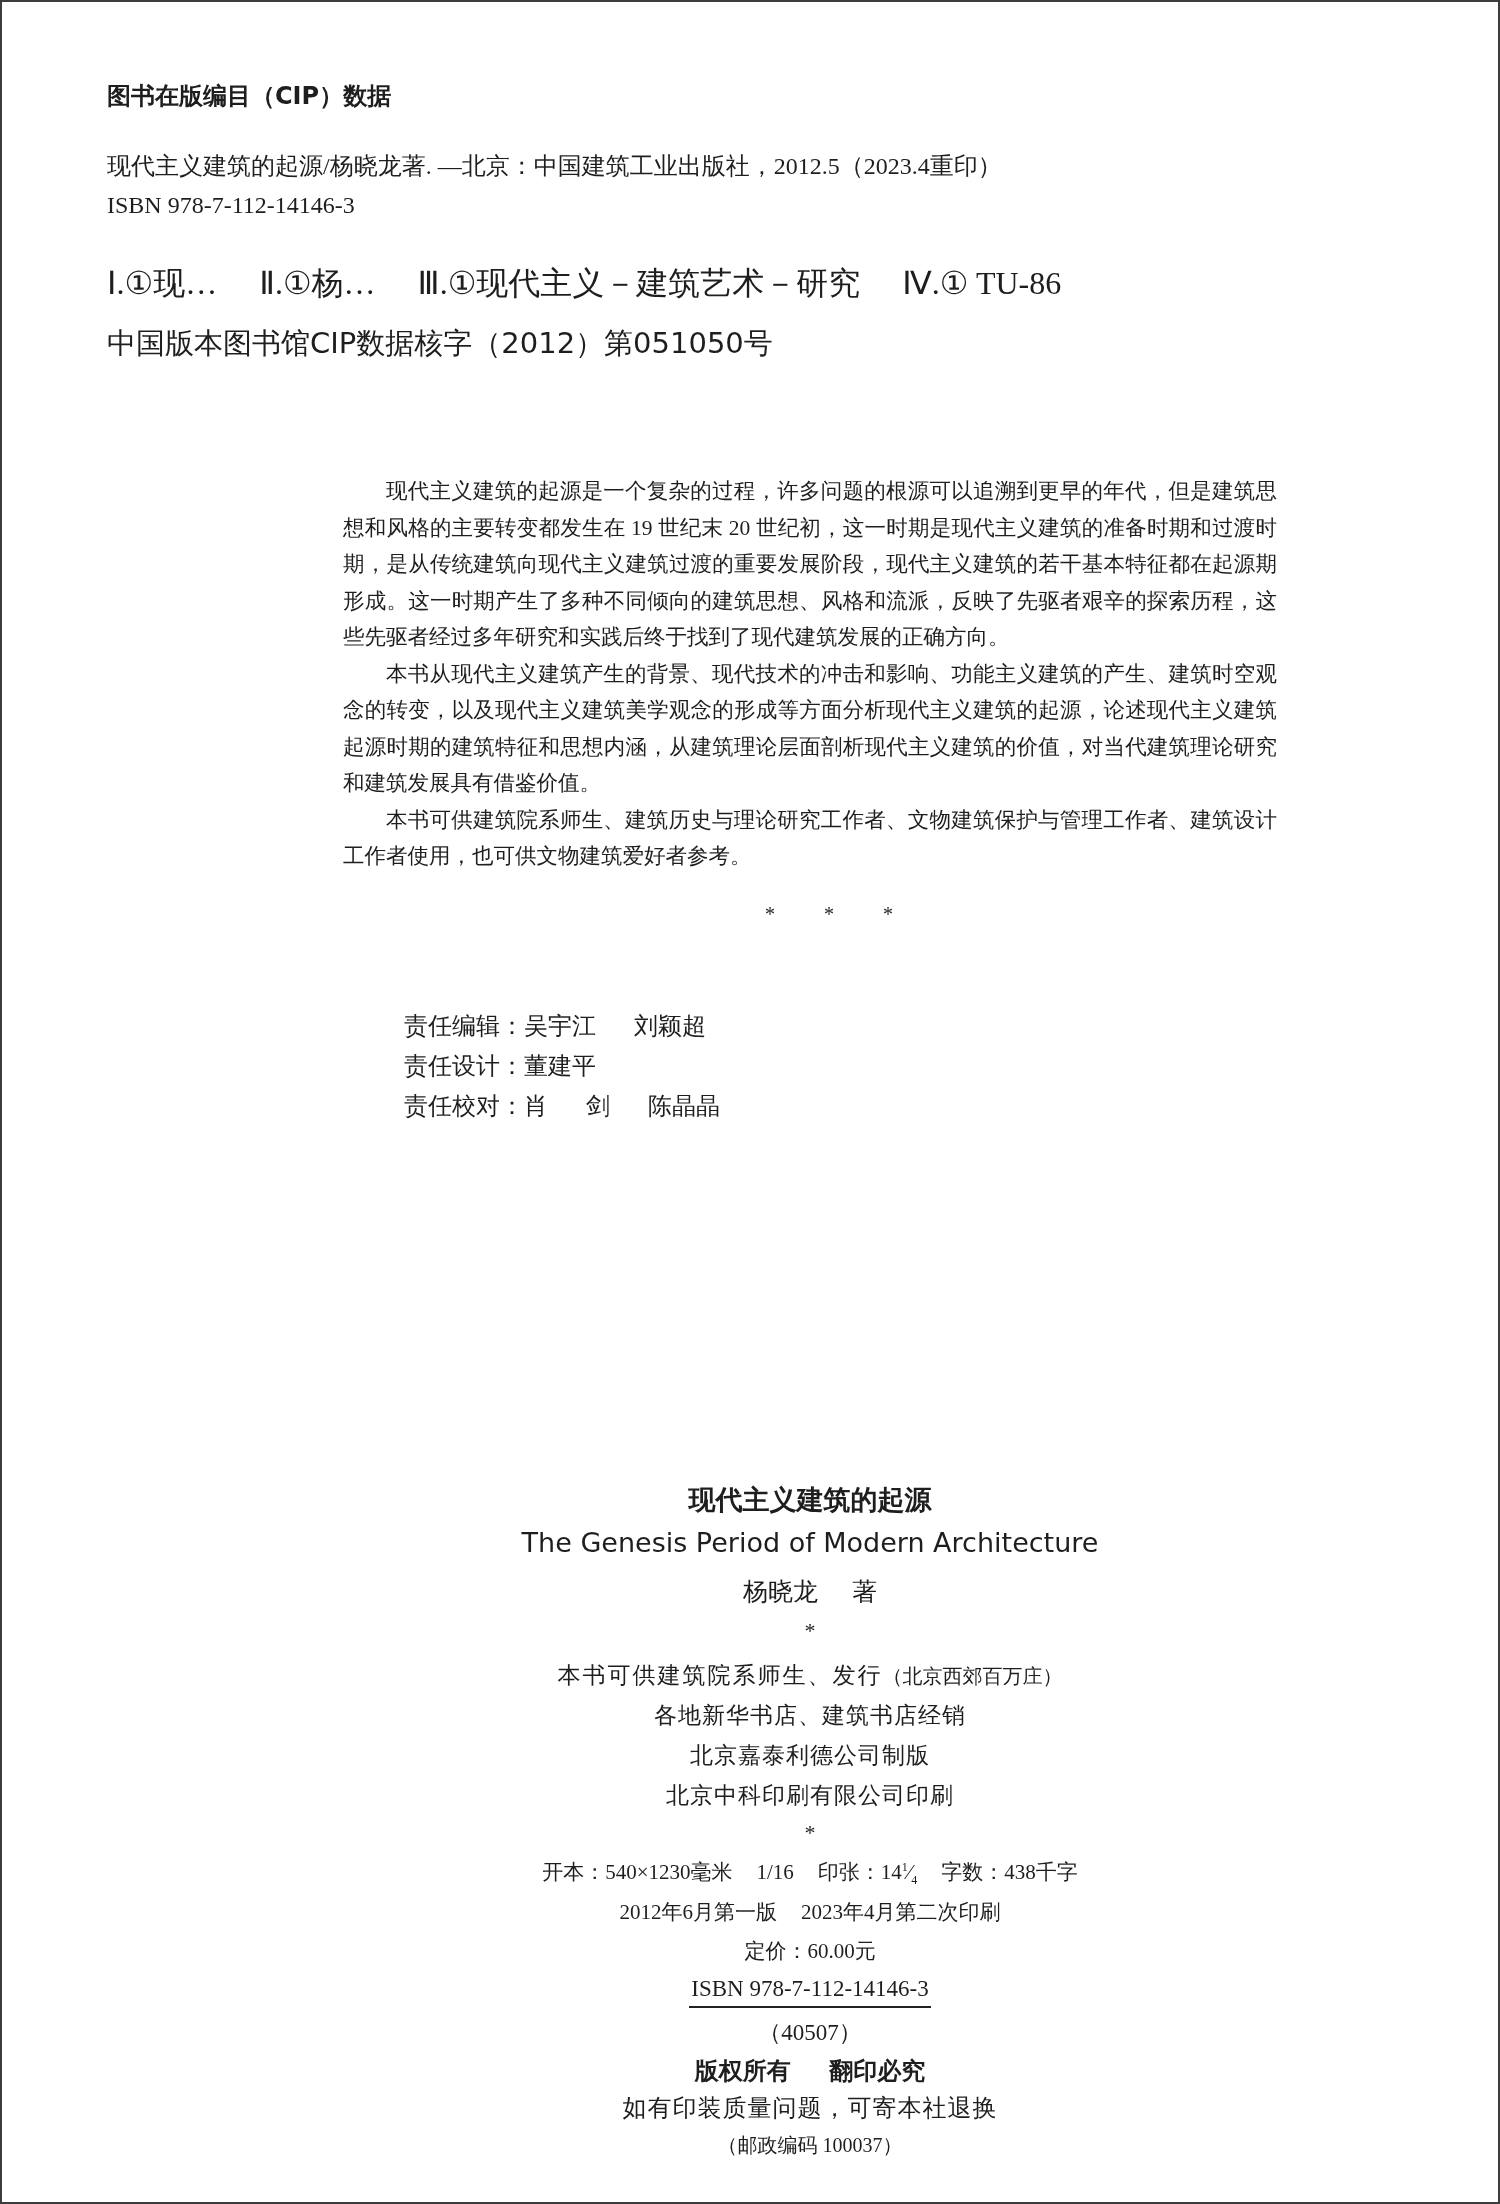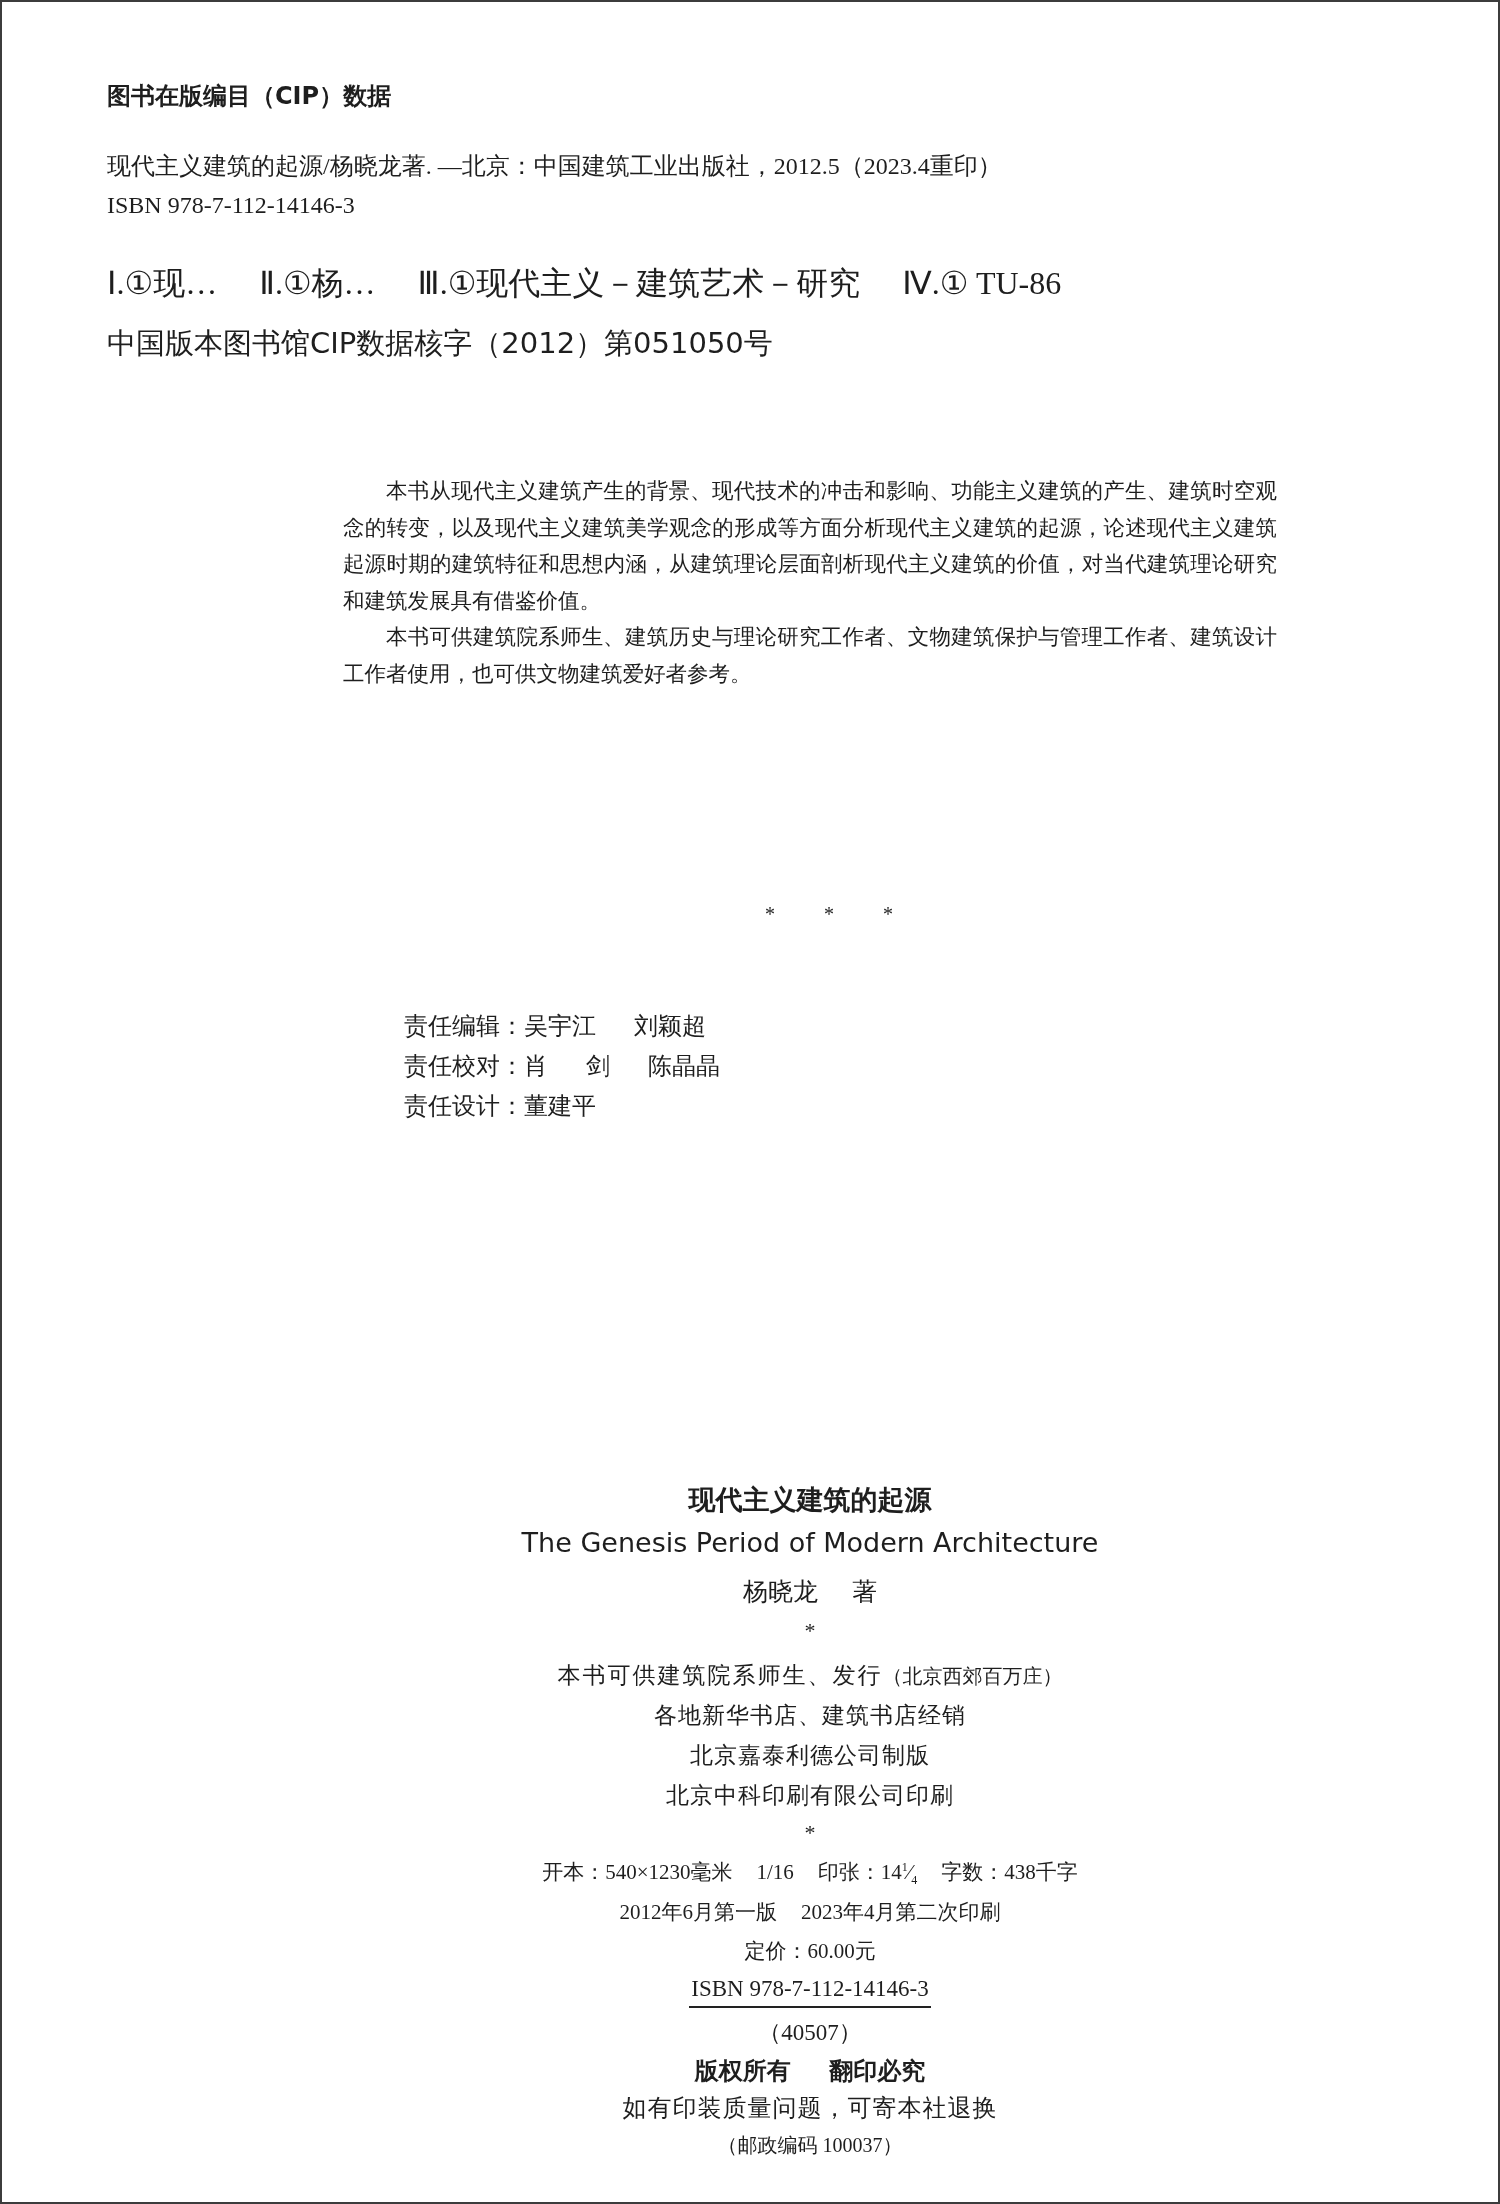--- a/index.html
+++ b/index.html
@@ -75,35 +75,36 @@
 <div class="abs cip-line cip-isbn serif">ISBN 978-7-112-14146-3</div>
 <div class="abs cip-class serif">
   <span>Ⅰ.①现…</span>
   <span>Ⅱ.①杨…</span>
   <span>Ⅲ.①现代主义－建筑艺术－研究</span>
   <span>Ⅳ.① TU-86</span>
 </div>
 <div class="abs cip-number sans">中国版本图书馆CIP数据核字（2012）第051050号</div>
 
 <div class="desc serif">
+  <p>现代主义建筑的起源是一个复杂的过程，许多问题的根源可以追溯到更早的年代，但是建筑思想和风格的主要转变都发生在 19 世纪末 20 世纪初，这一时期是现代主义建筑的准备时期和过渡时期，是从传统建筑向现代主义建筑过渡的重要发展阶段，现代主义建筑的若干基本特征都在起源期形成。这一时期产生了多种不同倾向的建筑思想、风格和流派，反映了先驱者艰辛的探索历程，这些先驱者经过多年研究和实践后终于找到了现代建筑发展的正确方向。</p>
   <p>本书从现代主义建筑产生的背景、现代技术的冲击和影响、功能主义建筑的产生、建筑时空观念的转变，以及现代主义建筑美学观念的形成等方面分析现代主义建筑的起源，论述现代主义建筑起源时期的建筑特征和思想内涵，从建筑理论层面剖析现代主义建筑的价值，对当代建筑理论研究和建筑发展具有借鉴价值。</p>
   <p>本书可供建筑院系师生、建筑历史与理论研究工作者、文物建筑保护与管理工作者、建筑设计工作者使用，也可供文物建筑爱好者参考。</p>
 </div>
 
 <div class="abs stars serif">* * *</div>
 
 <div class="credits sans">
   <div class="credit-row">
     <span>责任编辑：</span><span class="names"><span>吴宇江</span><span>刘颖超</span></span>
   </div>
   <div class="credit-row">
-    <span>责任校对：</span><span class="names"><span>肖</span><span>剑</span><span>陈晶晶</span></span>
+    <span>责任设计：</span><span class="names"><span>董建平</span></span>
   </div>
   <div class="credit-row">
-    <span>责任设计：</span><span class="names"><span>董建平</span></span>
+    <span>责任校对：</span><span class="names"><span>肖</span><span>剑</span><span>陈晶晶</span></span>
   </div>
 </div>
 
 <div class="abs imprint imp-title sans">现代主义建筑的起源</div>
 <div class="abs imprint imp-en sans">The Genesis Period of Modern Architecture</div>
 <div class="abs imprint imp-author serif">杨晓龙 著</div>
 <div class="abs imprint imp-star1 serif">*</div>
 <div class="abs imprint imp-pub serif"><span>本书可供建筑院系师生、发行</span><small>（北京西郊百万庄）</small></div>
 <div class="abs imprint imp-dist serif">各地新华书店、建筑书店经销</div>
 <div class="abs imprint imp-plate serif">北京嘉泰利德公司制版</div>

